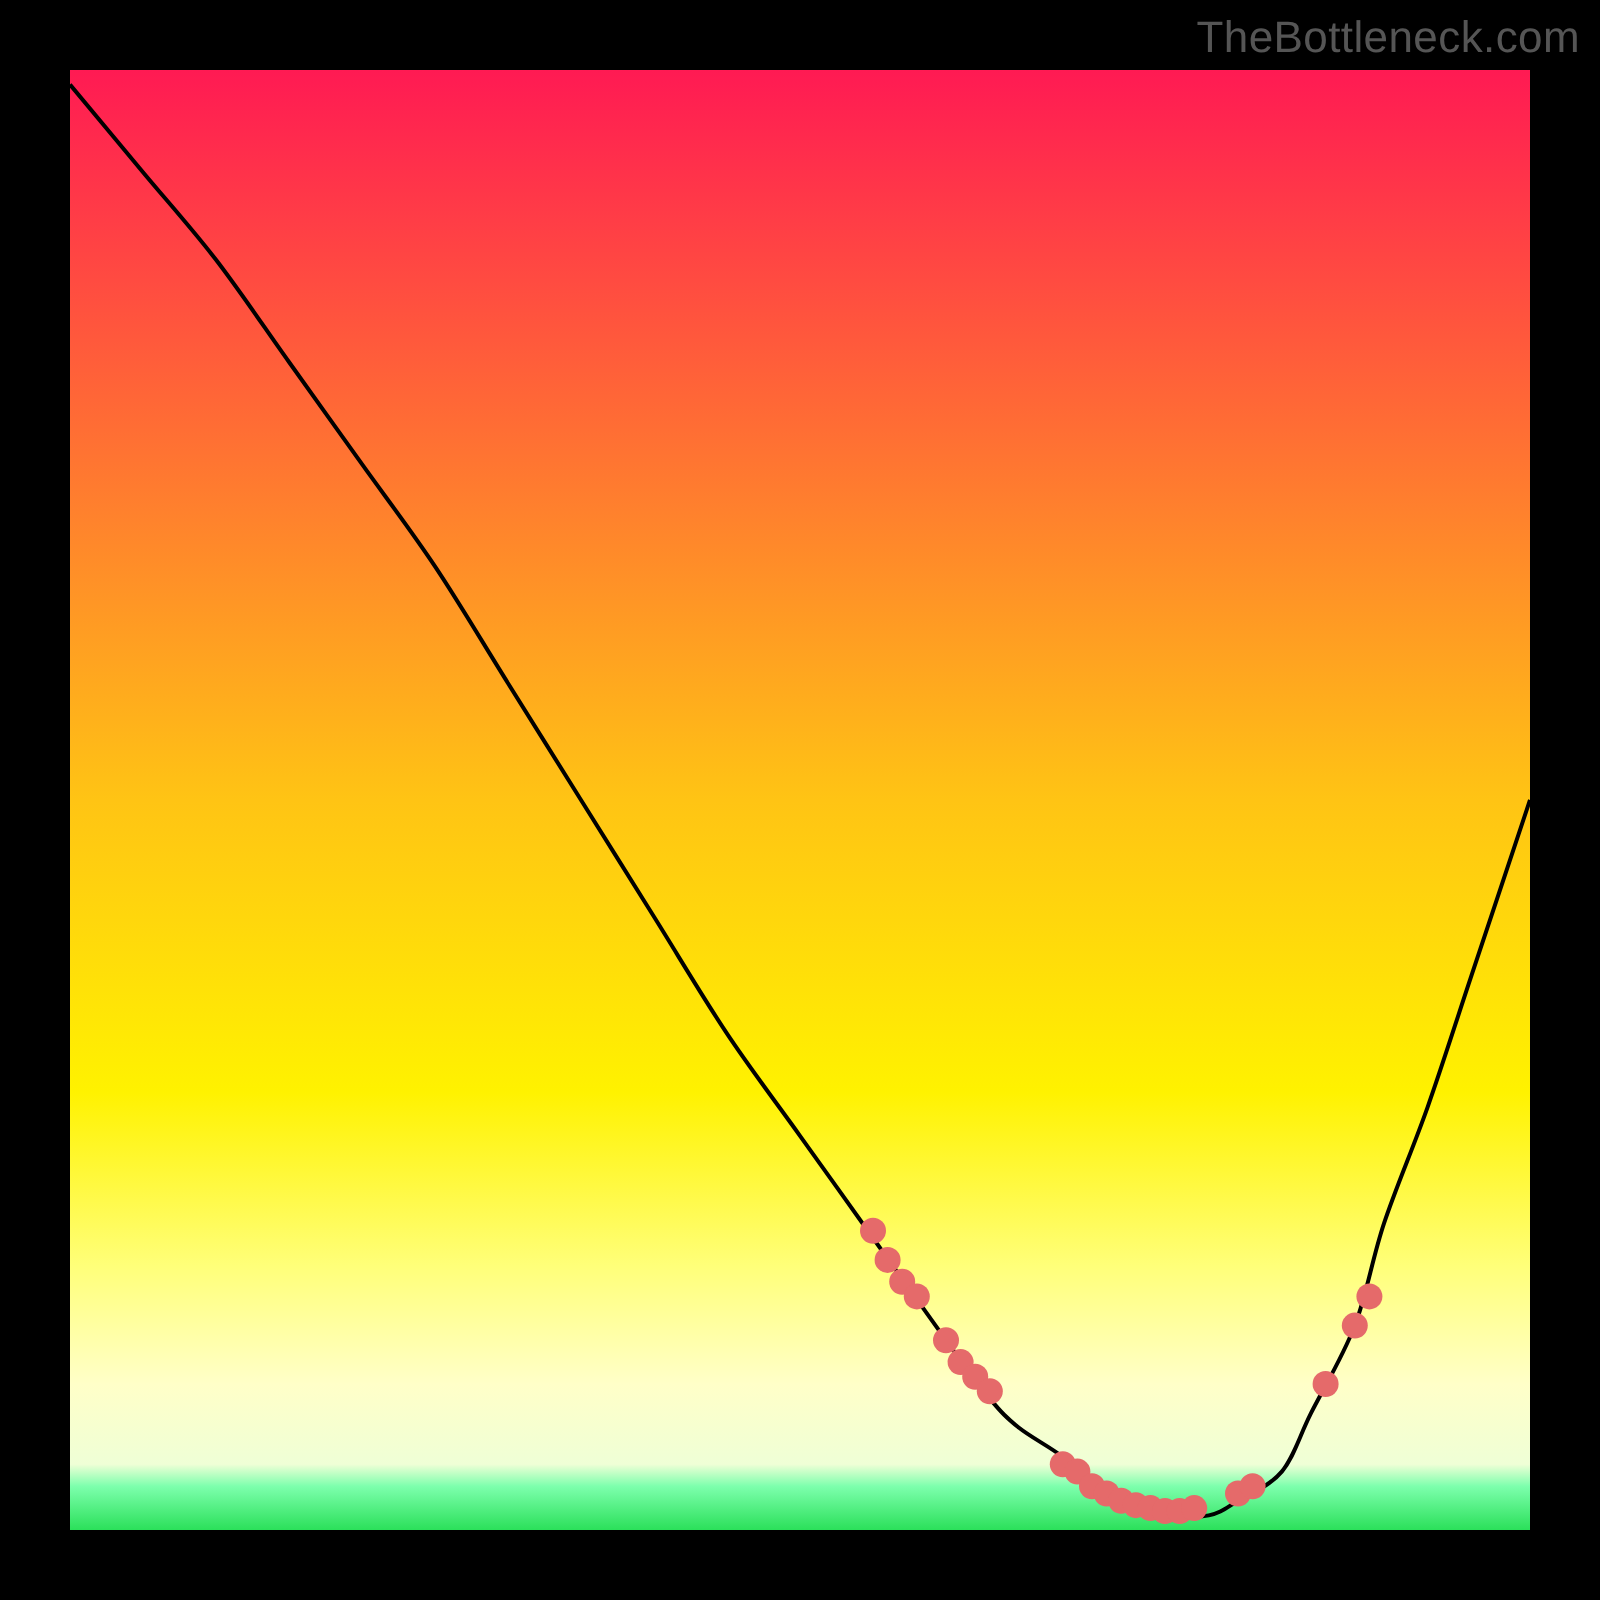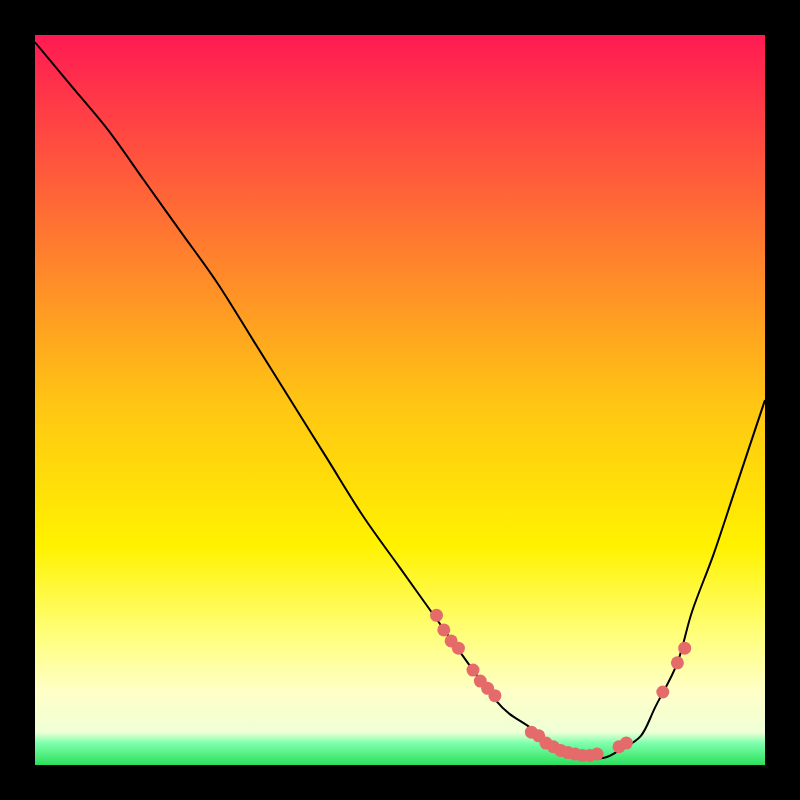--- a/index.html
+++ b/index.html
@@ -44,20 +44,21 @@
     letter-spacing: 0.2px;
     -webkit-user-select: none;
     user-select: none;
   }
 </style>
 </head>
 <body>
 
 <div class="frame">
 
+  <div class="watermark">TheBottleneck.com</div>
 
   <div class="plot-area">
 
     <svg class="gradient" viewBox="0 0 730 730" preserveAspectRatio="none">
       <defs>
         <linearGradient id="bg-grad" x1="0" y1="0" x2="0" y2="1">
             <stop offset="0%" stop-color="#ff1a53"></stop>
             <stop offset="50%" stop-color="#ffc414"></stop>
             <stop offset="70%" stop-color="#fff200"></stop>
             <stop offset="82%" stop-color="#ffff7a"></stop>

